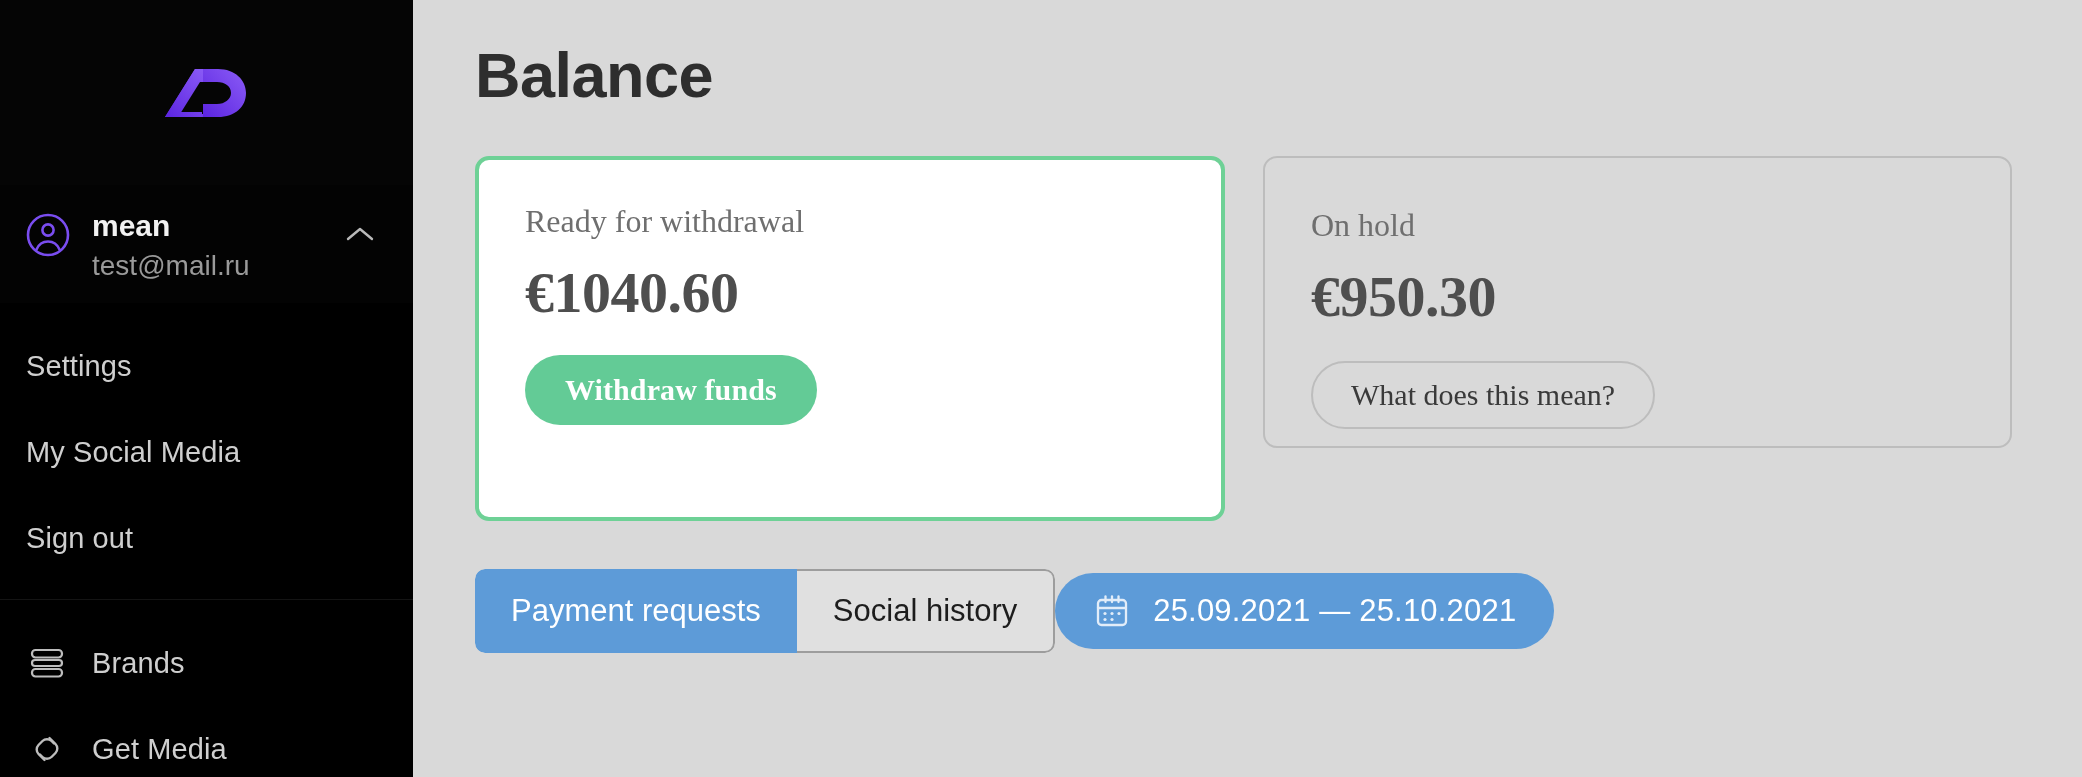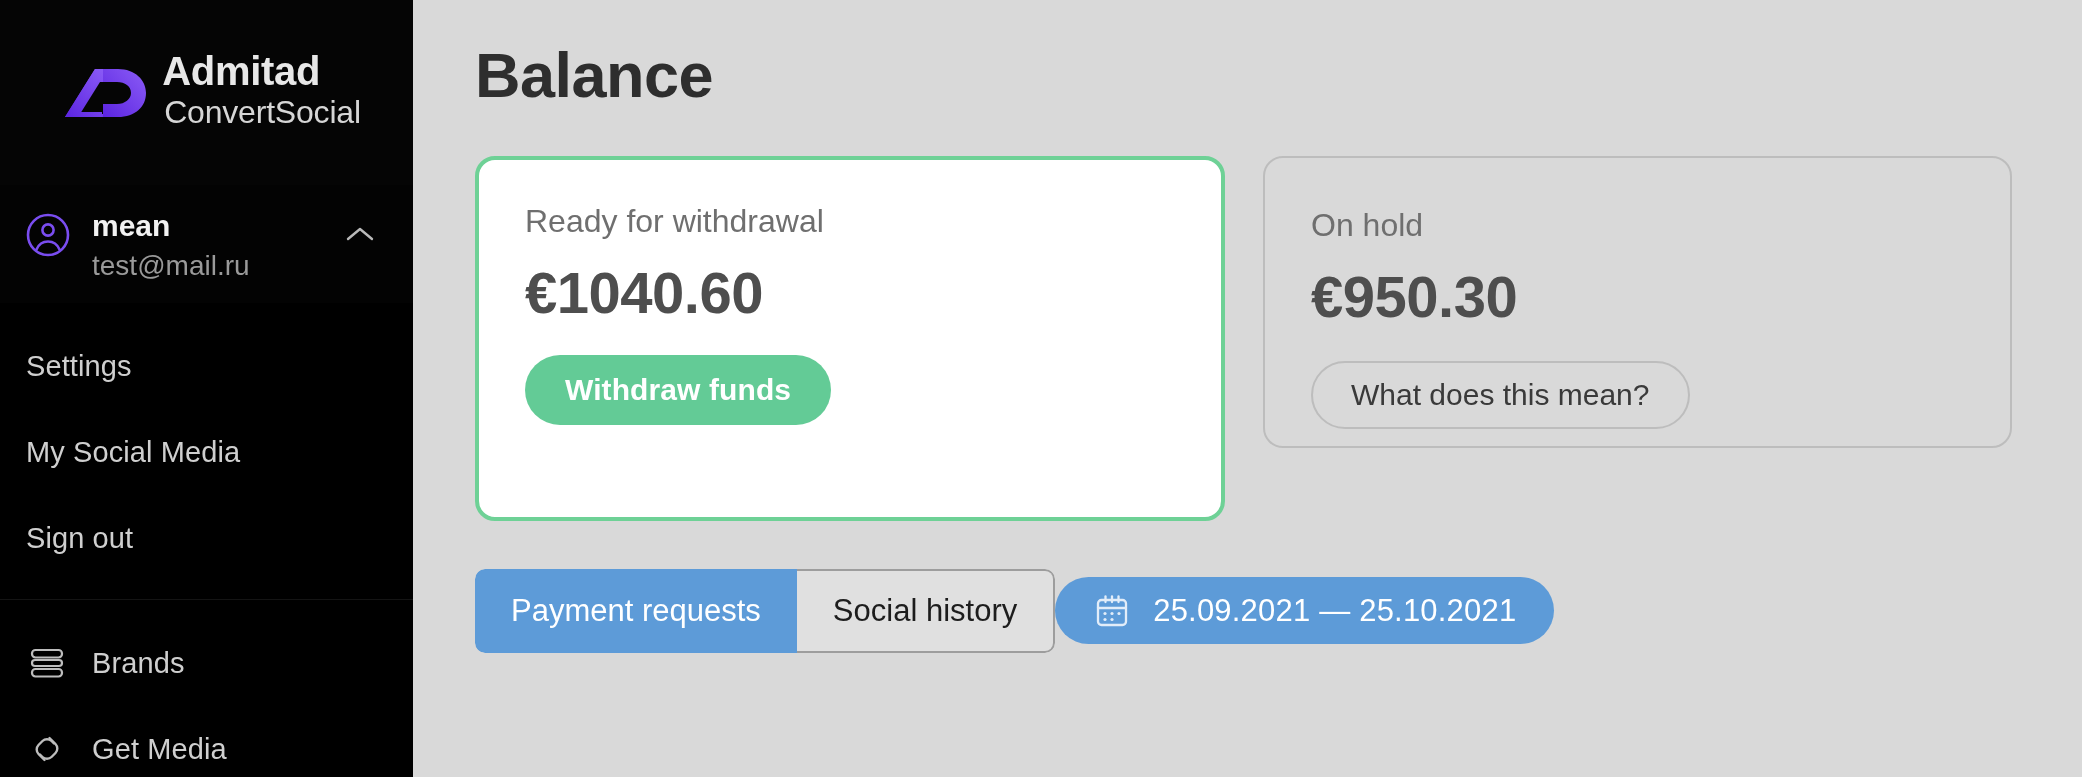--- a/index.html
+++ b/index.html
@@ -158,23 +158,24 @@
     line-height: 1.2;
   }
 
   .cards-row {
     display: flex;
     gap: 38px;
     margin-top: 42px;
   }
 
   .card {
-    border-radius: 20px;
+    border-radius: 14px;
     padding: 42px 46px 38px 46px;
     position: relative;
+    font-family: Liberation Serif, serif;
   }
   .card-ready {
     width: 750px;
     flex: 0 0 750px;
     background: #ffffff;
     border: 4px solid #6ed196;
     height: 365px;
   }
   .card-hold {
     width: 749px;
@@ -273,21 +274,21 @@
     border-radius: 0 10px 10px 0;
   }
 
   .date-pill {
     display: flex;
     align-items: center;
     gap: 22px;
     background: #5d9bd8;
     border: none;
     border-radius: 44px;
-    height: 67px;
+    height: 76px;
     padding: 0 38px;
     cursor: pointer;
     font-family: inherit;
   }
   .date-pill-icon {
     width: 38px;
     height: 38px;
     flex: 0 0 38px;
     display: flex;
     align-items: center;
@@ -313,24 +314,20 @@
           <defs>
             <linearGradient id="adgrad" x1="0" y1="1" x2="1" y2="0">
               <stop offset="0%" stop-color="#5b24e0"></stop>
               <stop offset="100%" stop-color="#8b5cf6"></stop>
             </linearGradient>
           </defs>
           <path d="M3 55 L33 7 L47 7 L47 20 L38 20 L18 52 L41 52 L41 55 Z" fill="url(#adgrad)"></path>
           <path d="M3 55 L33 7 L43 7 L43 18 L36 18 L16 50 L40 50 L40 55 Z" fill="url(#adgrad)"></path>
           <path d="M41 7 L56 7 C73 7 84 18 84 31 C84 45 73 55 56 55 L41 55 L41 42 L55 42 C63 42 69 37 69 31 C69 24 63 20 55 20 L41 20 Z" fill="url(#adgrad)"></path>
         </svg>
-      </span>
-      <span class="brand-text">
-        <span class="brand-title">Admitad</span>
-        <span class="brand-sub">ConvertSocial</span>
       </span>
     </div>
 
     <div class="user-block">
       <span class="avatar-icon">
         <svg viewBox="0 0 44 44" width="44" height="44" aria-hidden="true">
           <circle cx="22" cy="22" r="20" fill="none" stroke="#7a4df0" stroke-width="2.6"></circle>
           <circle cx="22" cy="17" r="5.6" fill="none" stroke="#7a4df0" stroke-width="2.6"></circle>
           <path d="M10.5 36.5 C13 30.5 18 28.5 22 28.5 C26 28.5 31 30.5 33.5 36.5" fill="none" stroke="#7a4df0" stroke-width="2.6" stroke-linecap="round"></path>
         </svg>

